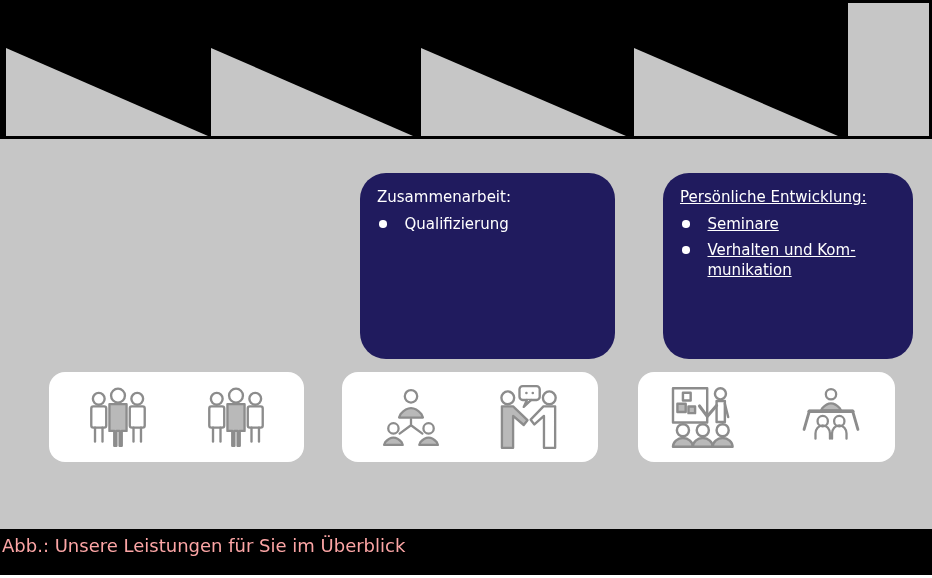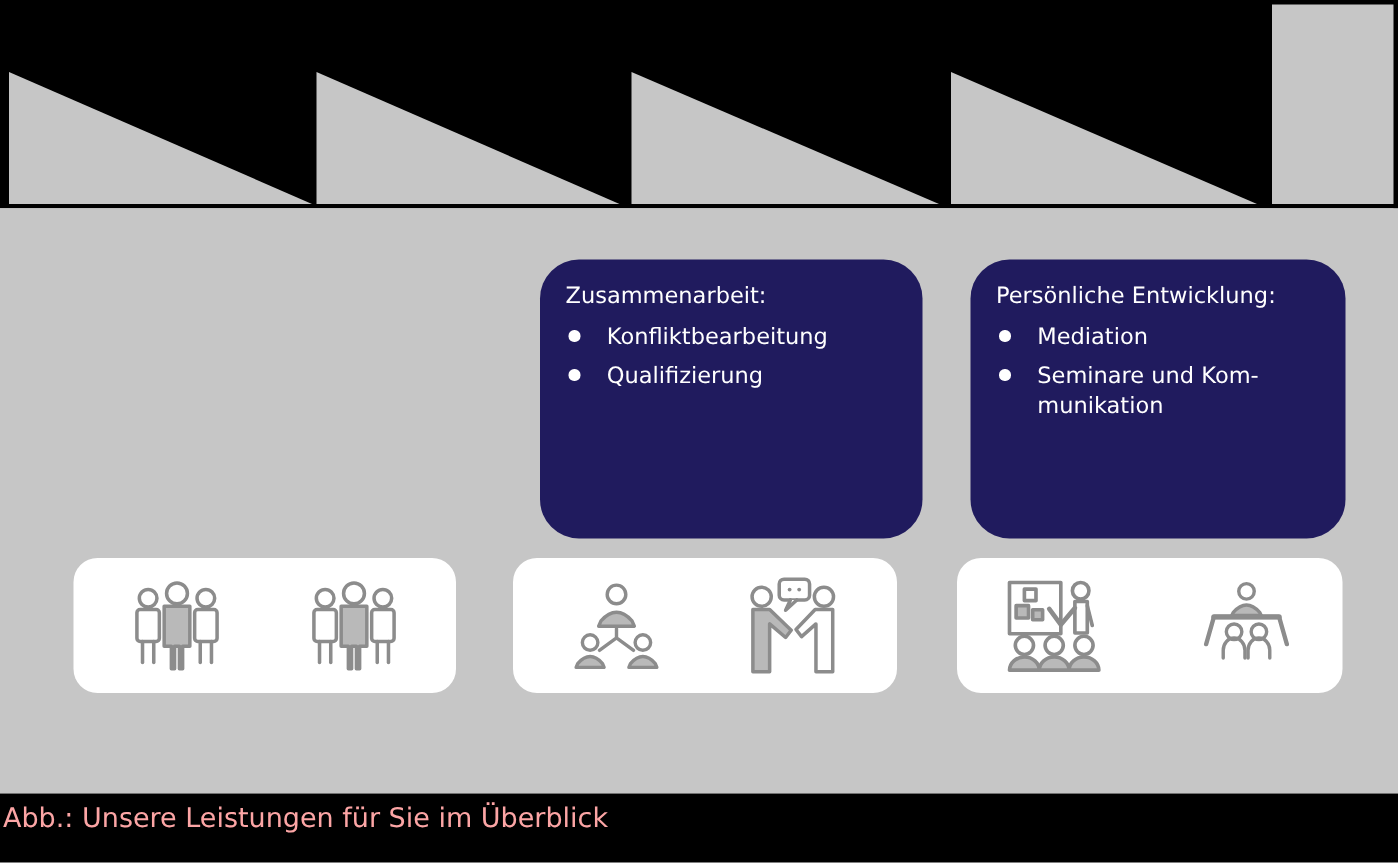--- a/index.html
+++ b/index.html
@@ -16,21 +16,21 @@
   .body-bg{position:absolute;left:0;top:139px;width:932px;height:390px;background:#c6c6c6;}
   
   .card{
     position:absolute;top:173px;height:186px;
     background:#201b5e;border-radius:26px;
     color:#ffffff;font-size:15px;
     padding:14px 12px 0 17px;box-sizing:border-box;
   }
   .card-1{left:58px;width:254px;}
   .card-2{left:348px;width:255px;margin-left:12px;}
-  .card-3{left:647px;width:250px;}
+  .card-3{left:663px;width:250px;text-decoration:underline;}
   .card-title{line-height:20px;margin:0 0 7px 0;font-weight:normal;}
   .item{display:flex;align-items:flex-start;margin-bottom:6px;line-height:20px;}
   .dot{flex:none;width:7.5px;height:7.5px;border-radius:50%;background:#ffffff;margin:6px 0 0 2px;}
   .txt{margin-left:18px;white-space:pre-line;}
   
   .icon-box{
     position:absolute;top:372px;height:90px;
     background:#ffffff;border-radius:16px;
     display:flex;align-items:center;justify-content:center;gap:48px;
   }
@@ -67,37 +67,33 @@
     <rect x="0" y="136" width="932" height="3" fill="#000000"></rect>
   </svg>
 
   <div class="body-bg"></div>
 
 
   <div class="card card-2">
     <div class="card-title">Zusammenarbeit:</div>
     <div class="item">
       <span class="dot"></span>
-      <span class="txt">Konfliktbearbeitung</span>
-    </div>
-    <div class="item">
-      <span class="dot"></span>
       <span class="txt">Qualifizierung</span>
     </div>
   </div>
 
   <div class="card card-3">
     <div class="card-title">Persönliche Entwicklung:</div>
     <div class="item">
       <span class="dot"></span>
-      <span class="txt">Mediation</span>
+      <span class="txt">Seminare</span>
     </div>
     <div class="item">
       <span class="dot"></span>
-      <span class="txt">Seminare und Kom-
+      <span class="txt">Verhalten und Kom-
 munikation</span>
     </div>
   </div>
 
   <div class="icon-box box-1">
     <svg class="pictogram" width="70" height="62" viewBox="0 0 64 58" fill="none" stroke="#8c8c8c" stroke-width="2.2" stroke-linejoin="round" stroke-linecap="round">
       <circle cx="14" cy="12" r="5.5"></circle>
       <circle cx="50" cy="12" r="5.5"></circle>
       <rect x="7" y="19" width="14" height="20" rx="2" fill="#ffffff"></rect>
       <line x1="10.5" y1="39" x2="10.5" y2="52"></line>

